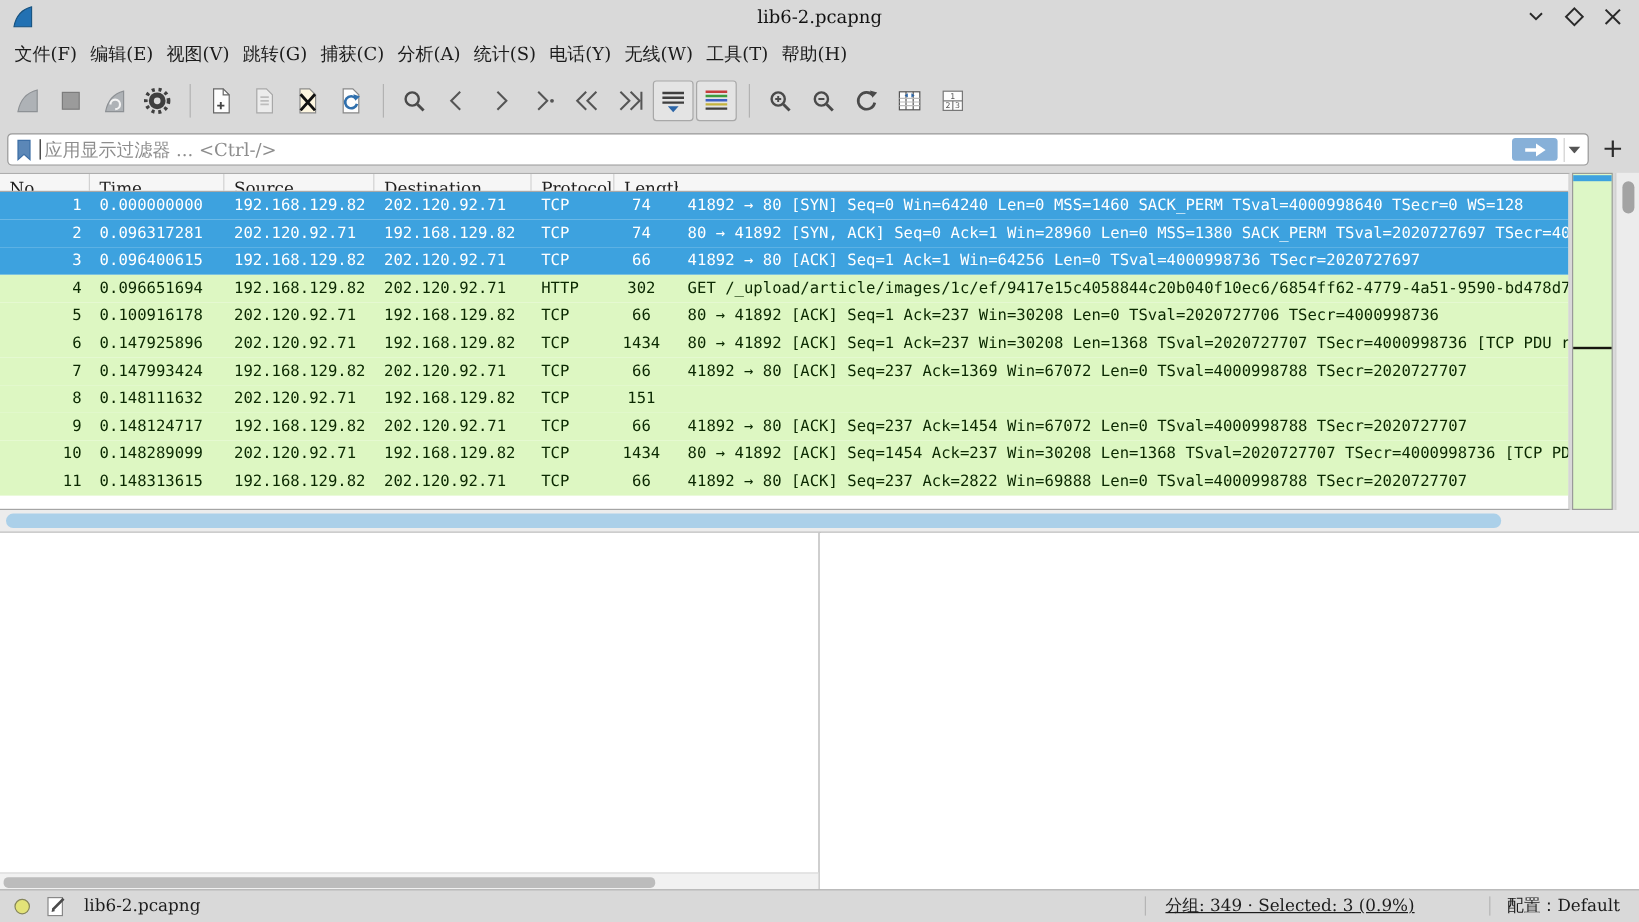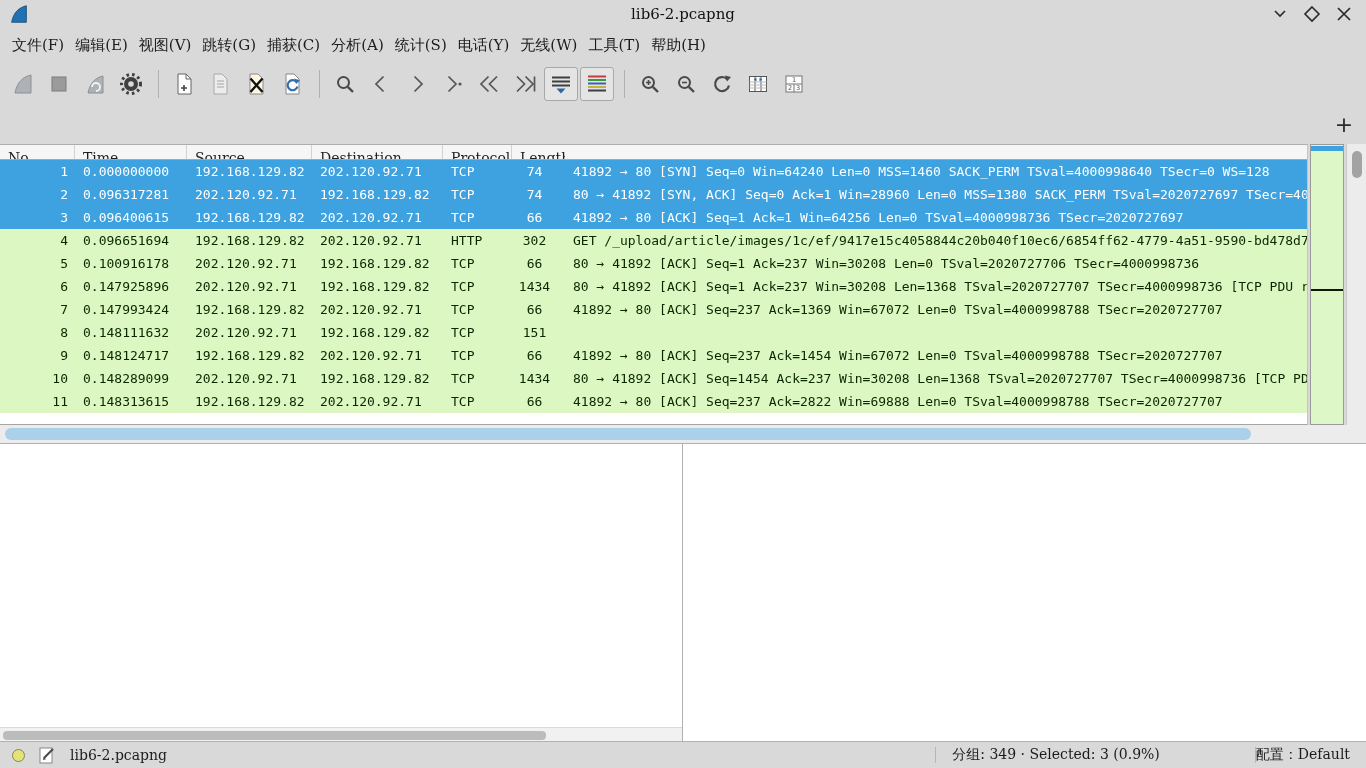--- a/index.html
+++ b/index.html
@@ -61,22 +61,22 @@
   .pane-right { position:absolute; left:684px; top:0; width:682px; height:298px; background:#ffffff; }
   .pane-hscroll { position:absolute; left:0; bottom:0; width:682px; height:15px; background:#f1f1f1; border-top:1px solid #dadada; }
   .pane-hthumb { position:absolute; left:3px; top:3px; width:543px; height:9px; background:#bcbcbc; border-radius:4px; }
 
   
   .statusbar { position:absolute; top:741px; left:0; width:1366px; height:27px; background:#d9d9d9; border-top:1px solid #b2b2b2; display:flex; align-items:center; padding:0 12px; font-size:14px; }
   .expert-dot { width:13px; height:13px; border-radius:50%; background:#e3e378; border:1px solid #86865a; margin-right:14px; }
   .status-file { margin-left:14px; }
   .ssep { width:1px; height:16px; background:#b5b5b5; }
   .ssep.first { margin-left:auto; }
-  .status-packets { margin:0 95px 0 16px; }
-  .status-profile { margin-right:4px; }
+  .status-packets { margin:0 62px 0 16px;text-decoration:underline; }
+  .status-profile { margin-left:14px; margin-right:4px; }
 
   svg { display:block; }
 </style>
 </head>
 <body>
 
 <div class="titlebar">
   <svg class="app-ico" viewBox="0 0 24 24">
       <path d="M4 21 C6 10 12 5 20 3 L20 21 Z" fill="#2271b3" stroke="#17527f" stroke-width="1"></path>
     </svg>
@@ -293,20 +293,44 @@
           <path d="M4 12 h16 M12 12 v8" stroke="#777"></path>
           <text x="12" y="10.2" font-size="6.5" text-anchor="middle" fill="#555" font-family="DejaVu Sans, sans-serif">1</text>
           <text x="8" y="18.4" font-size="6.5" text-anchor="middle" fill="#555" font-family="DejaVu Sans, sans-serif">2</text>
           <text x="16" y="18.4" font-size="6.5" text-anchor="middle" fill="#555" font-family="DejaVu Sans, sans-serif">3</text>
         </svg>
       </span>
     </button>
 </div>
 
 <div class="filterbar">
+  <div class="filter-box">
+    <span>
+        <svg width="18" height="20" viewBox="0 0 18 20">
+          <path d="M4 2 h10 v16 l-5 -4.5 -5 4.5 z" fill="#5b87b7" stroke="#3c6ea5"></path>
+        </svg>
+      </span>
+    <span class="caret-line"></span>
+    <input class="filter-input" type="text" value="" placeholder="应用显示过滤器 ... &lt;Ctrl-/&gt;" style="">
+    <button class="apply-btn">
+        <span>
+          <svg width="20" height="12" viewBox="0 0 20 12">
+            <path d="M2 6 h12" stroke="#fff" stroke-width="3"></path>
+            <polygon points="11,0.5 19,6 11,11.5" fill="#fff"></polygon>
+          </svg>
+        </span>
+      </button>
+    <span class="filter-caret">
+        <span>
+          <svg width="10" height="6" viewBox="0 0 10 6">
+            <polygon points="0,0 10,0 5,6" fill="#555"></polygon>
+          </svg>
+        </span>
+      </span>
+  </div>
   <button class="add-filter-btn">+</button>
 </div>
 
 <div class="plist">
   <div class="phead">
       <div class="phc no">No.</div>
       <div class="phc time">Time</div>
       <div class="phc src">Source</div>
       <div class="phc dst">Destination</div>
       <div class="phc proto">Protocol</div>

